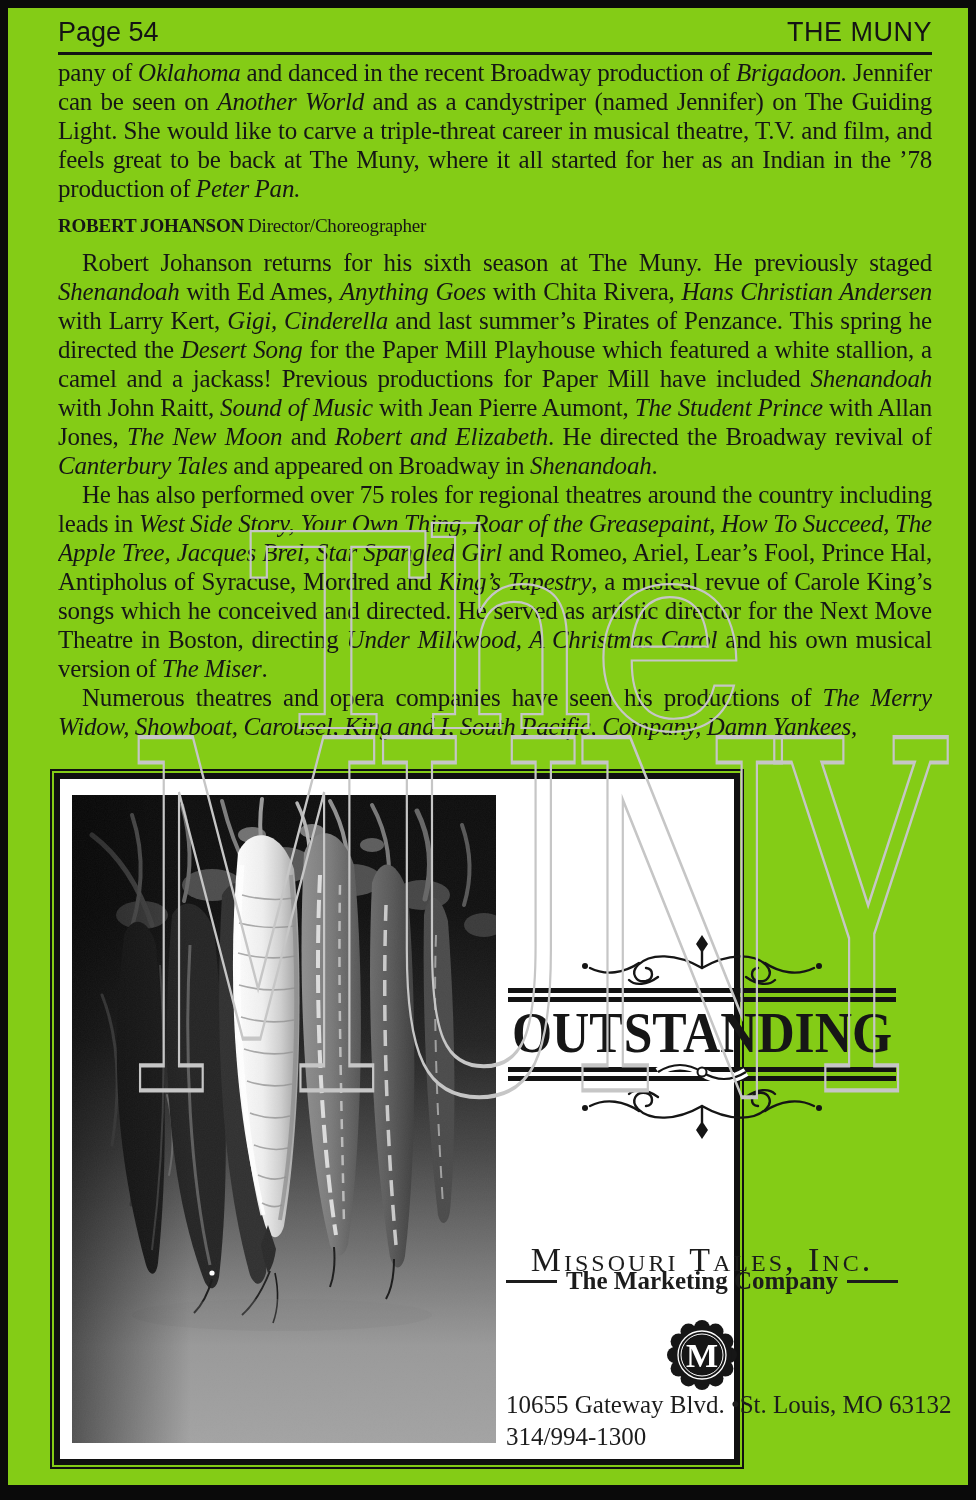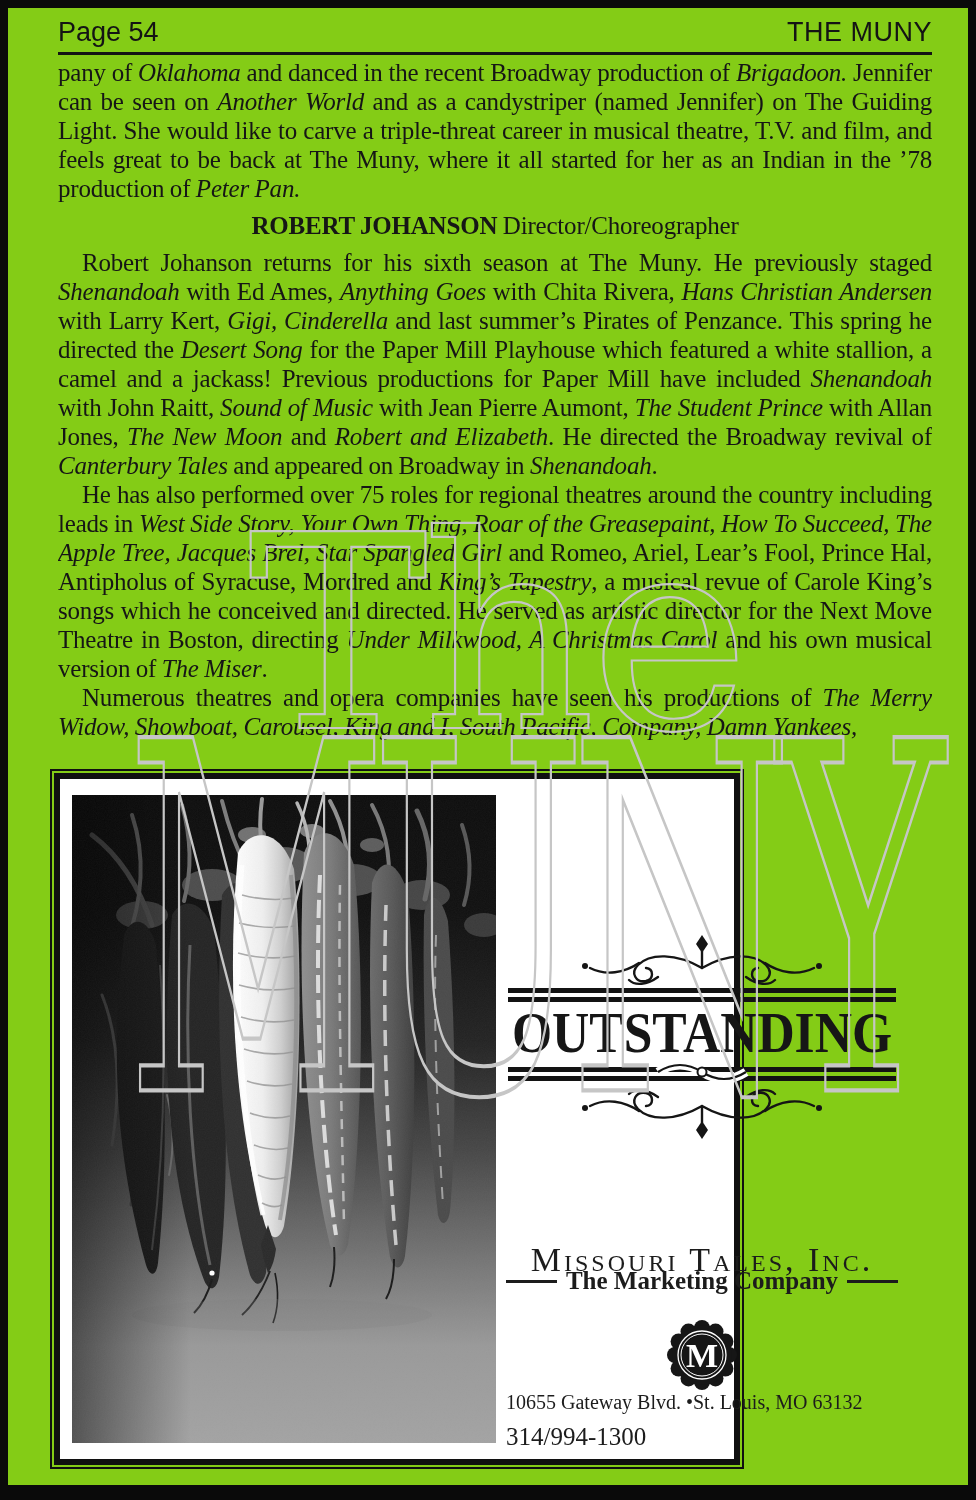--- a/index.html
+++ b/index.html
@@ -12,37 +12,37 @@
        align-items:baseline;font-family:"Liberation Sans",sans-serif;color:#141414}
   .pgnum{font-size:27px}
   .pub{font-size:27px;font-weight:normal;letter-spacing:.5px}
   .hrule{position:absolute;left:50px;right:36px;top:44px;height:3px;background:#141414}
   
   .copy{position:absolute;left:50px;top:50px;width:874px;height:708px;overflow:hidden;
         font-size:25px;line-height:29px;color:#161616;text-align:justify;
         letter-spacing:-0.2px;word-spacing:-0.5px}
   .copy p{margin:0}
   .copy p.ind{text-indent:24px}
-  .headline{margin:8px 0;text-align:center;font-size:25px;font-weight:normal;line-height:29px}
+  .headline{margin:8px 0;text-align:left;font-size:19px;font-weight:normal;line-height:29px}
   .seg-bold{font-weight:bold}
   .seg-italic{font-style:italic}
   .seg-normal{font-style:normal}
   
   .ad{position:absolute;left:46px;top:765px;width:686px;height:692px;box-sizing:border-box;
       background:#fff;border:6px solid #101010;outline:2px solid #101010;outline-offset:2px}
   .photo{position:absolute;left:12px;top:16px;width:424px;height:648px;background:#111;overflow:hidden}
   .adright{position:absolute;left:446px;top:0;width:392px;height:100%}
   .outblock{position:absolute;left:0;top:152px;width:392px;height:232px}
   .company{position:absolute;top:462px;width:100%;text-align:center;
            font-variant:small-caps;font-size:34px;letter-spacing:3px;color:#1c1c1c;white-space:nowrap}
   .tagrow{position:absolute;top:488px;width:100%;display:flex;align-items:center;justify-content:center;gap:9px}
   .tagrow .dash{height:3px;background:#1c1c1c;width:84px}
   .tagline{font-weight:bold;font-size:25px;color:#1c1c1c;white-space:nowrap}
   .seal{position:absolute;top:538px;left:50%;transform:translateX(-50%)}
-  .address{position:absolute;top:612px;width:100%;text-align:left;font-size:20px;color:#1c1c1c;white-space:nowrap}
+  .address{position:absolute;top:612px;width:100%;text-align:left;font-size:25px;color:#1c1c1c;white-space:nowrap}
   .phone{position:absolute;top:644px;width:100%;font-size:25px;color:#1c1c1c}
   
   .wm{position:absolute;z-index:40;pointer-events:none;line-height:1;white-space:nowrap;
       font-family:"DejaVu Serif",serif;color:transparent;-webkit-text-stroke:2.2px #c6c6c6}
   .wm-the{left:240px;top:492px;font-size:270px;letter-spacing:-6px}
   .wm-muny{left:118px;top:672px;font-size:255px;letter-spacing:-16px;
            transform:scaleY(1.9);transform-origin:top left}
 </style>
 </head>
 <body>

